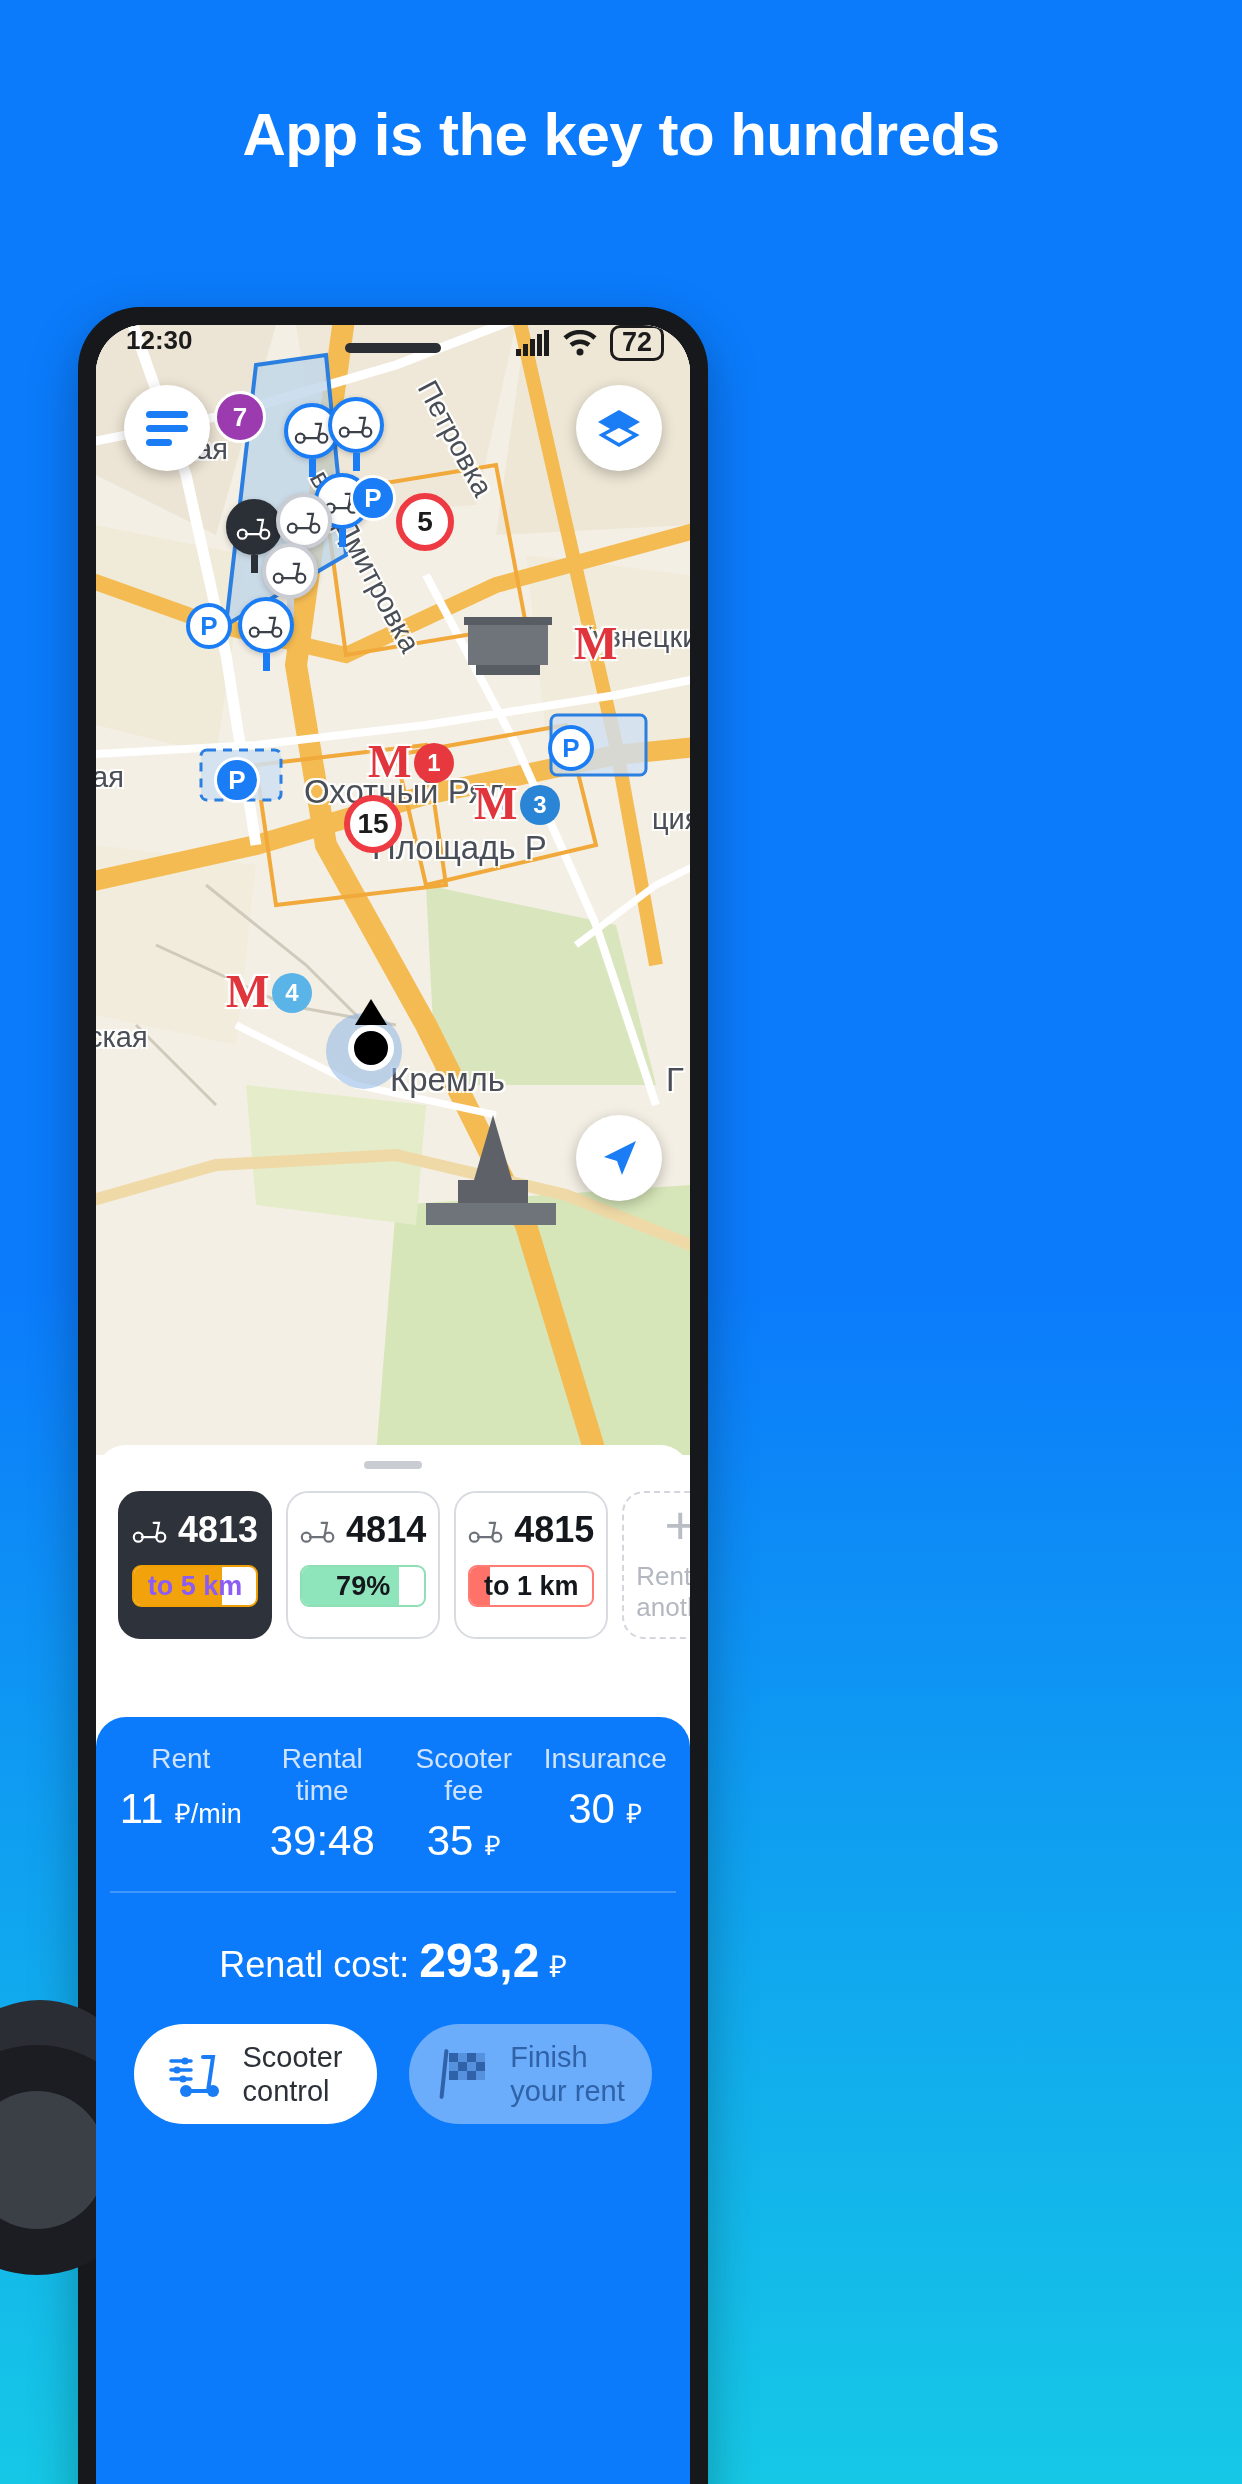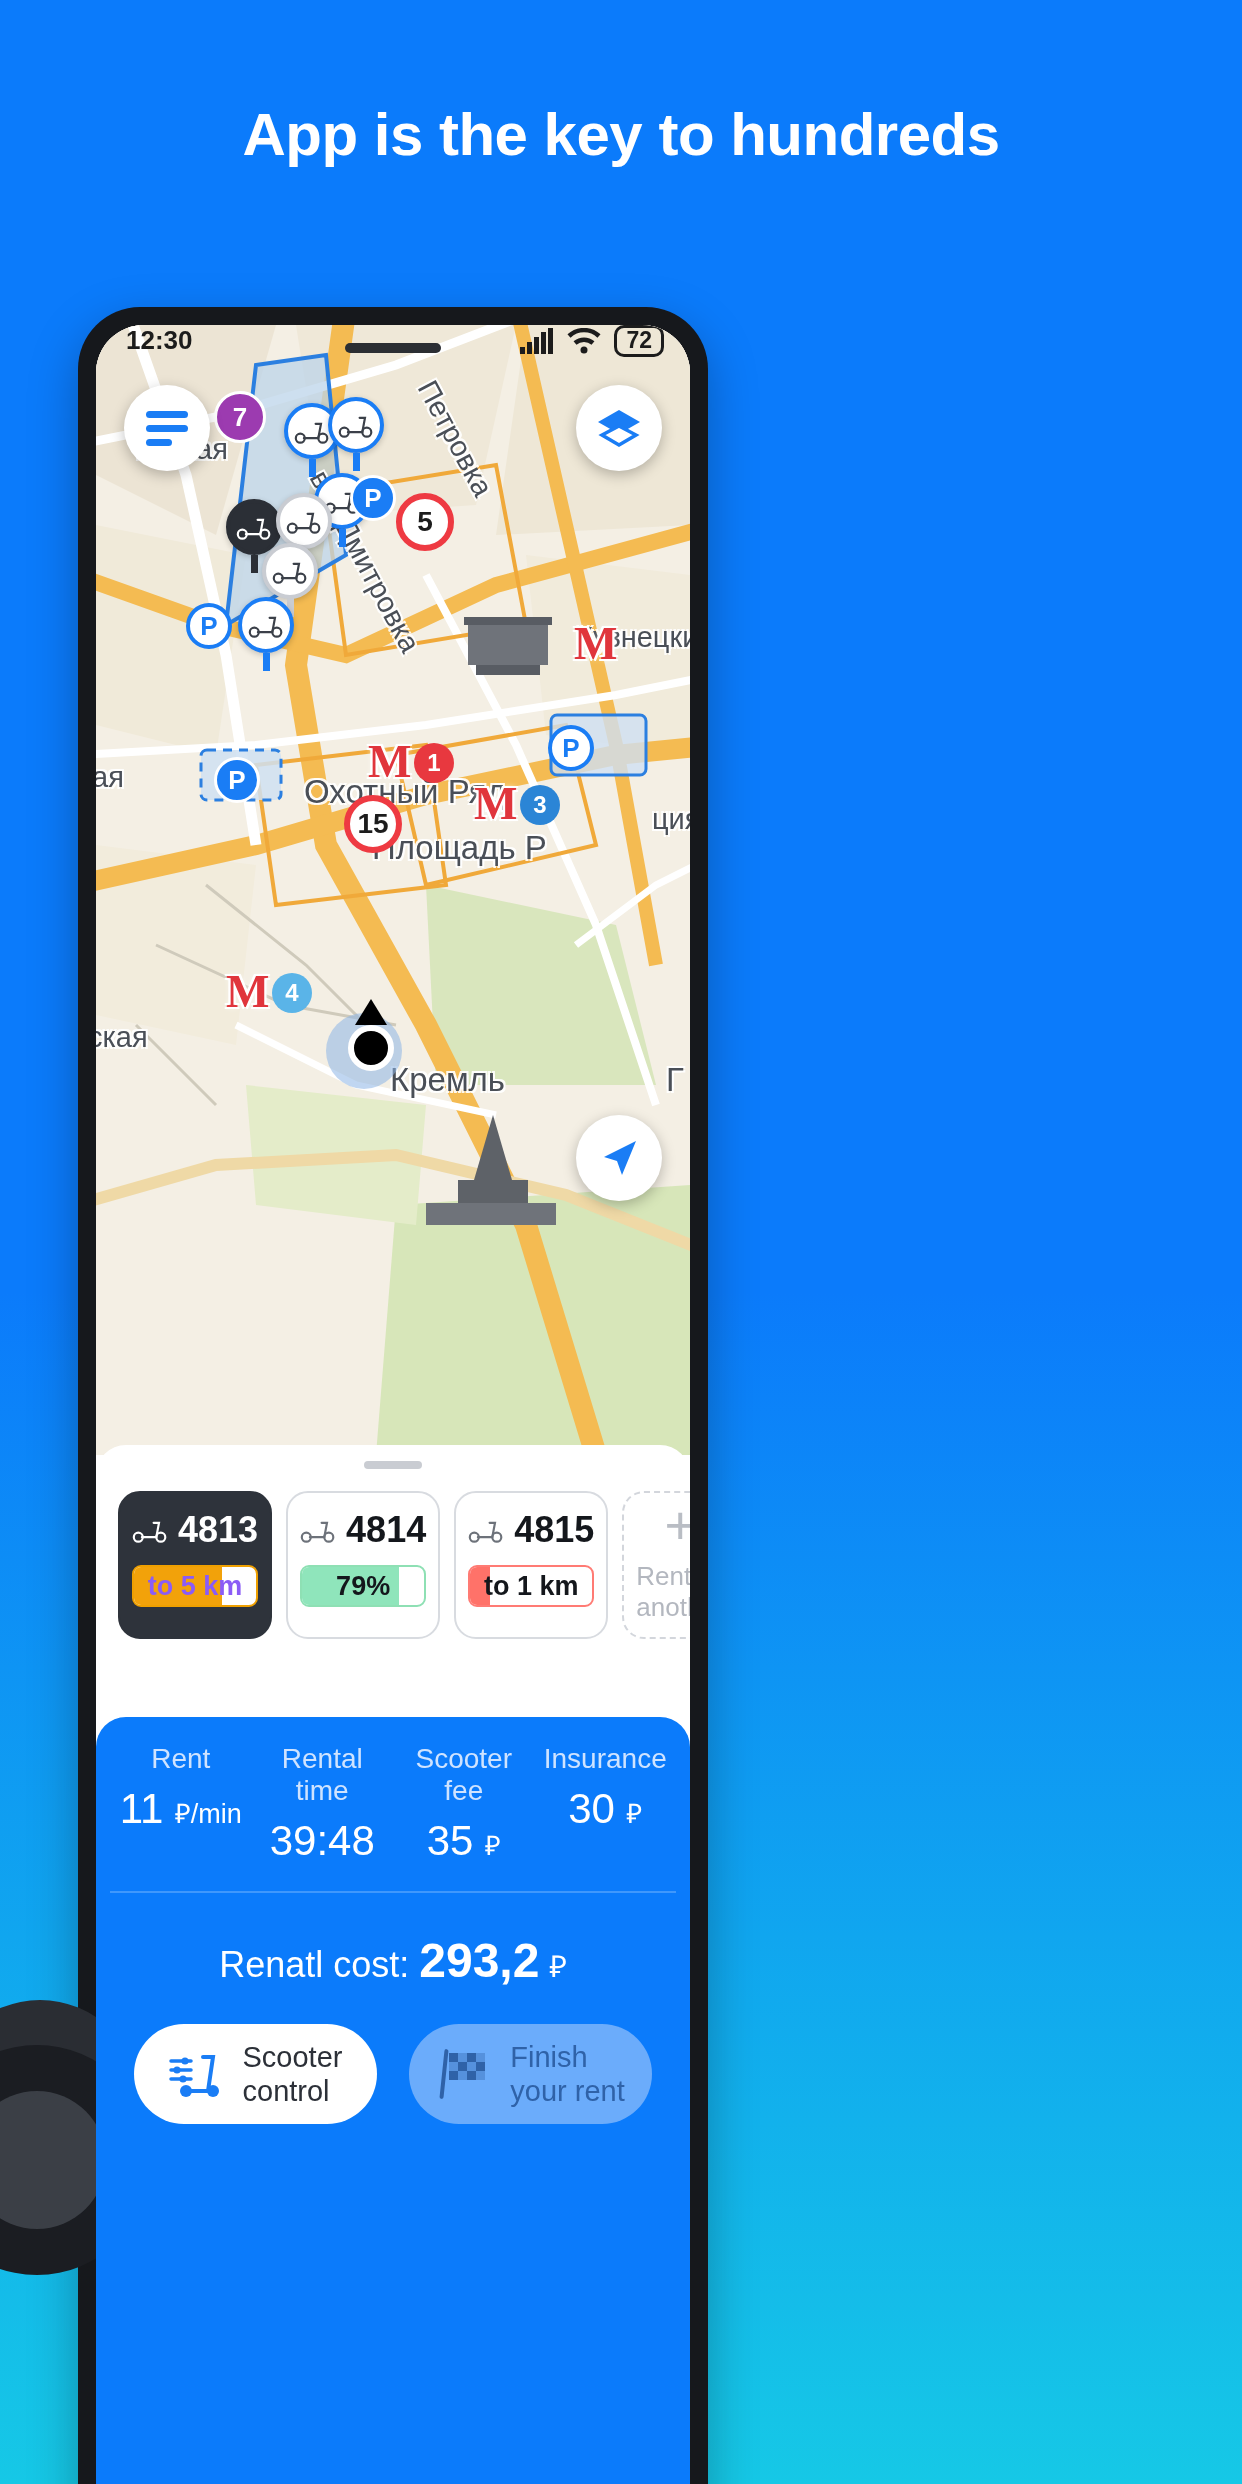--- a/index.html
+++ b/index.html
@@ -87,21 +87,21 @@
     z-index: 20;
     color: #1c1c1c;
     font-size: 26px;
     font-weight: bold;
   }
   .status-right { display: flex; align-items: center; gap: 13px; }
   .batt {
     border: 3px solid #1c1c1c;
     border-radius: 10px;
     padding: 1px 9px 2px;
-    font-size: 23px;
+    font-size: 27px;
     line-height: 1;
   }
 
   
   .map-btn {
     position: absolute;
     width: 86px; height: 86px;
     border-radius: 50%;
     background: #fff;
     box-shadow: 0 4px 14px rgba(0,0,0,0.25);

